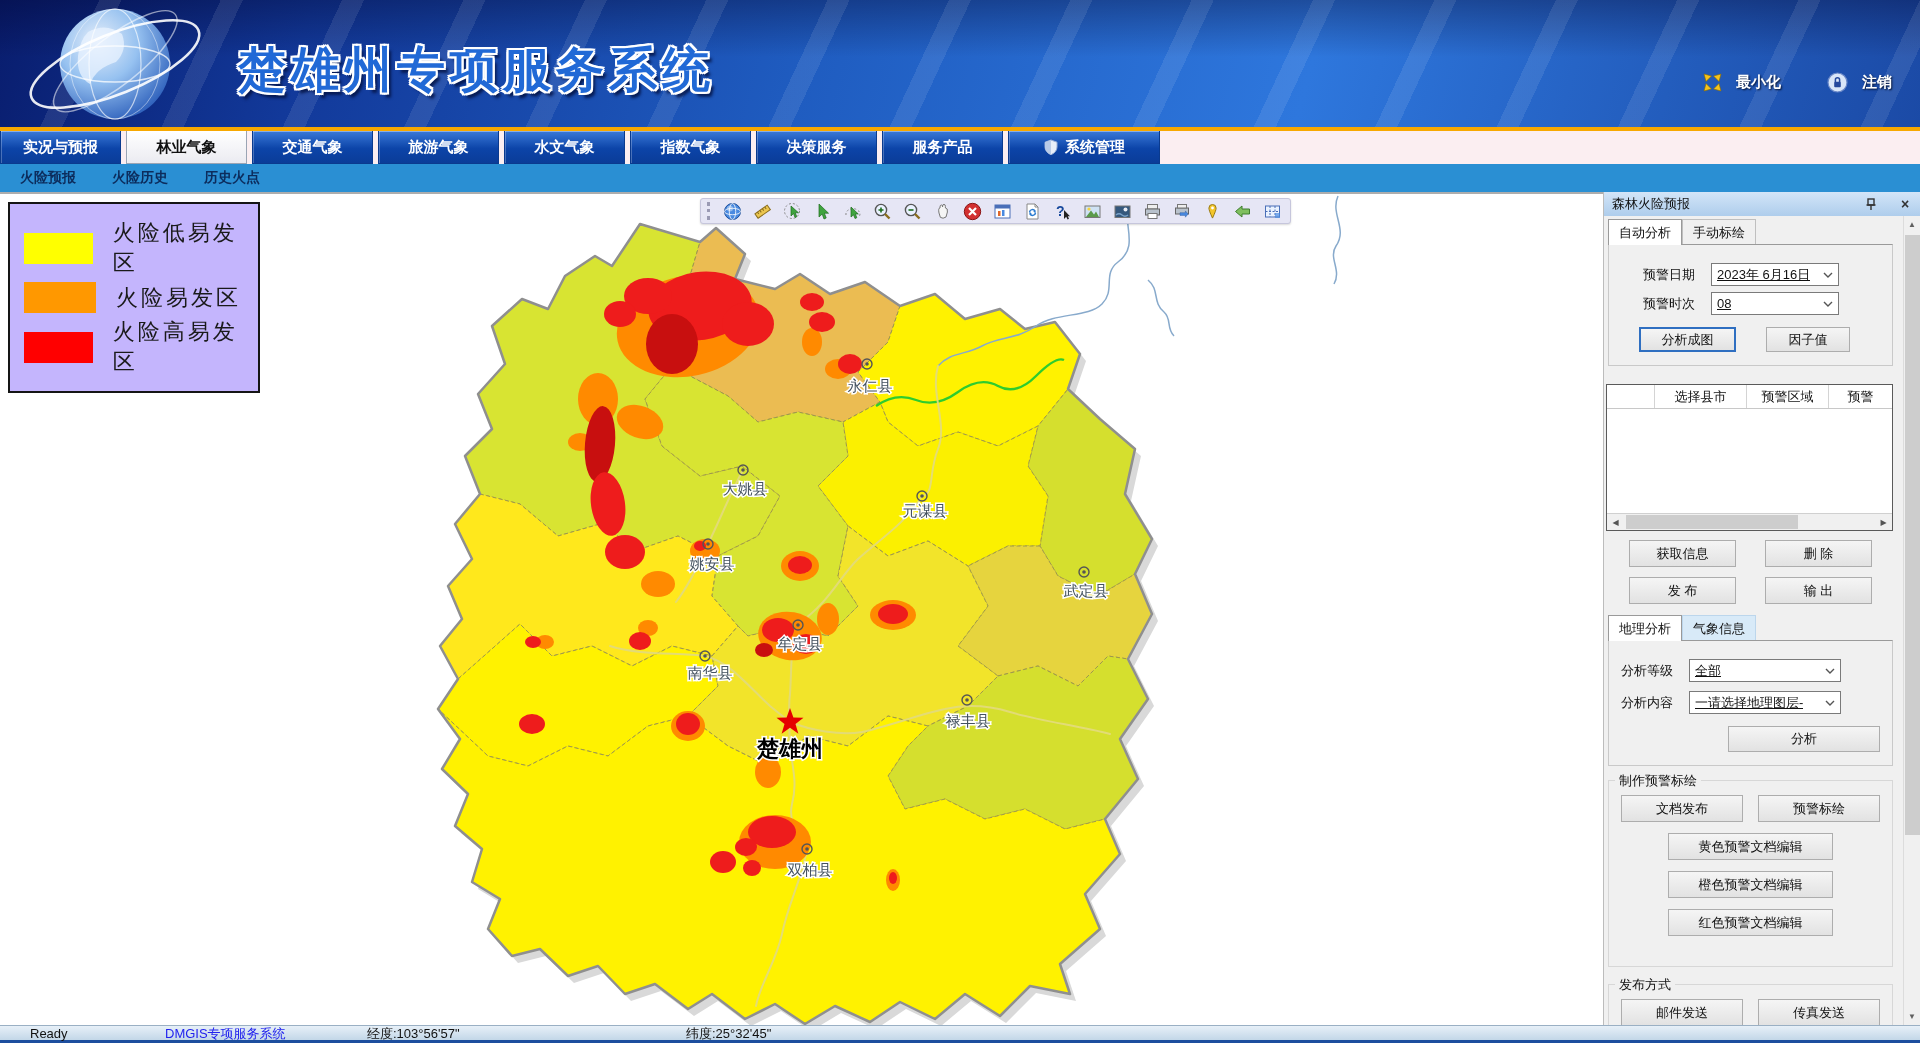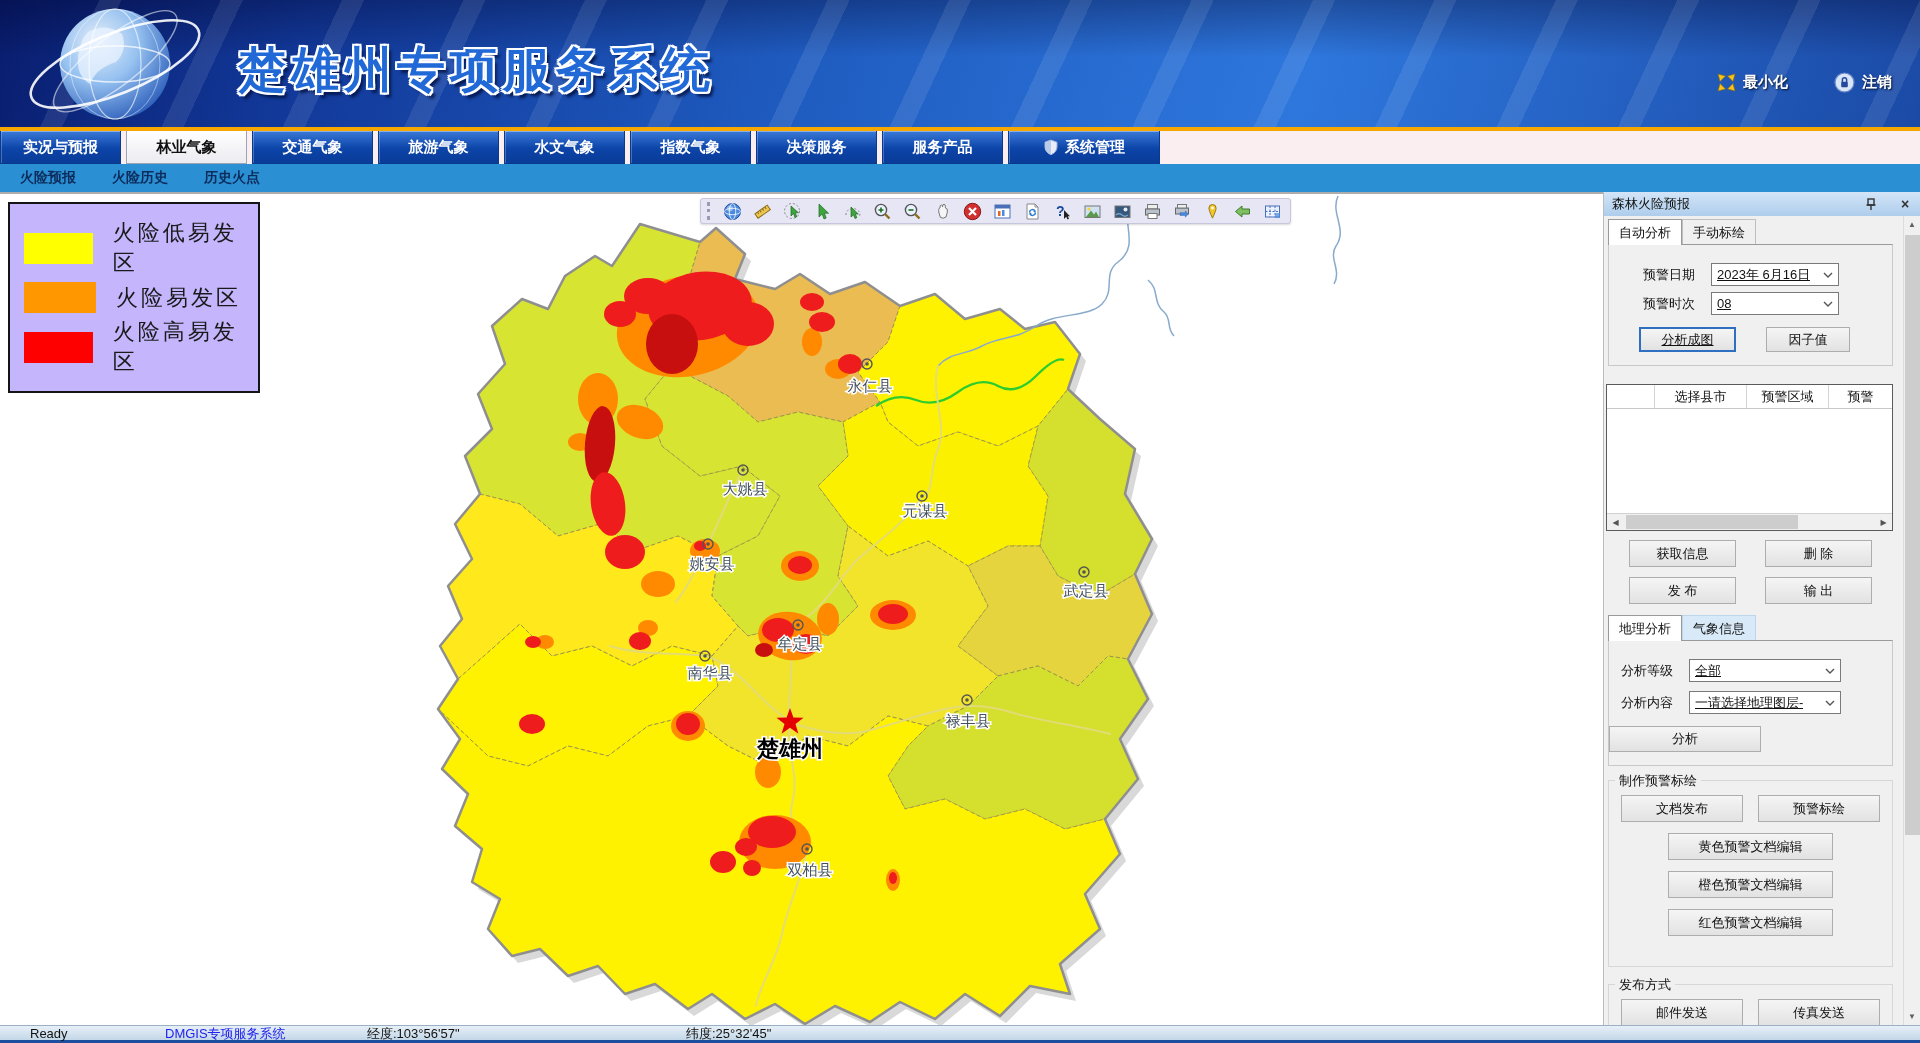--- a/index.html
+++ b/index.html
@@ -12,21 +12,21 @@
     overflow:hidden;}
   .banner:after{content:"";position:absolute;inset:0;
     background:repeating-linear-gradient(115deg,rgba(255,255,255,0) 0 90px,rgba(255,255,255,.09) 90px 110px),
                linear-gradient(180deg,rgba(0,0,40,.35),rgba(255,255,255,0) 45%);}
   .globe{position:absolute;left:18px;top:2px;z-index:2;}
   .banner-title{position:absolute;left:238px;top:38px;z-index:3;font-size:48px;font-weight:bold;
     letter-spacing:5px;color:#2169d6;
     text-shadow:-2px -2px 0 #fff,2px -2px 0 #fff,-2px 2px 0 #fff,2px 2px 0 #fff,
       -2px 0 0 #fff,2px 0 0 #fff,0 -2px 0 #fff,0 2px 0 #fff,4px 5px 3px rgba(4,18,66,.85);}
   .banner-ctl{position:absolute;right:28px;top:72px;z-index:3;display:flex;gap:46px;align-items:center;}
-  .banner-ctl .ctl{display:flex;align-items:center;gap:7px;cursor:pointer;color:#fff;
+  .banner-ctl .ctl{display:flex;align-items:center;gap:14px;cursor:pointer;color:#fff;
     font-size:15px;font-weight:bold;text-shadow:1px 1px 2px #04102e;}
   .orange-bar{height:4px;background:#F7A800;}
 
   
   .tabbar{height:33px;background:#FBEEF1;display:flex;}
   .tab{width:121px;height:33px;margin-right:5px;display:flex;align-items:center;justify-content:center;
     gap:6px;color:#fff;font-weight:bold;font-size:15px;cursor:pointer;
     background:linear-gradient(#3a79d8,#0c44a8 55%,#0a3c98);
     border:1px solid #0a3a8e;border-top:none;
     box-shadow:inset 0 1px 0 rgba(255,255,255,.4),inset 1px 0 0 rgba(255,255,255,.25);}
@@ -80,21 +80,21 @@
     padding:12px 0 13px;position:relative;z-index:1;}
   .frow{display:flex;align-items:center;margin:6px 0 0 34px;}
   .frow label{width:68px;}
   .combo{width:128px;height:23px;background:#fff;border:1px solid #7a7a7a;display:flex;align-items:center;
     justify-content:space-between;padding:0 5px;cursor:pointer;}
   .combo .val{white-space:nowrap;overflow:hidden;font-size:13px;text-decoration:underline;}
   .btnrow{display:flex;gap:30px;margin:12px 0 0 30px;}
   .wbtn{height:25px;background:linear-gradient(#f5f5f5,#e2e2e2);border:1px solid #ADADAD;
     font-size:13px;display:flex;align-items:center;justify-content:center;cursor:pointer;
     font-family:inherit;color:#111;}
-  .wbtn.primary{border:2px solid #2f6fc1;text-decoration:underline;}
+  .wbtn.primary{border:2px solid #2f6fc1;}
 
   .ptable{margin:18px 10px 0 2px;border:1px solid #5a5a5a;background:#fff;}
   .pthead{display:flex;height:24px;border-bottom:1px solid #c8c8c8;align-items:center;}
   .pthead .c{border-right:1px solid #d4d4d4;height:100%;display:flex;align-items:center;justify-content:center;}
   .ptbody{height:104px;background:#fff;}
   .hscroll{height:17px;background:#F0F0F0;border-top:1px solid #d0d0d0;position:relative;}
   .hsa{position:absolute;top:0;width:17px;height:16px;display:flex;align-items:center;justify-content:center;
     color:#555;font-size:8px;cursor:pointer;}
   .hsa.l{left:0}.hsa.r{right:0}
   .hsthumb{position:absolute;left:19px;top:1px;width:172px;height:14px;background:#CDCDCD;cursor:grab;}
@@ -543,21 +543,21 @@
         </div>
         <div class="frow" style="margin-left:12px;margin-top:9px">
           <label>分析内容</label>
           <div class="combo" style="width:152px">
             <span class="val">一请选择地理图层-</span>
             <svg width="10" height="6" viewBox="0 0 10 6">
                 <polyline points="1,1 5,5 9,1" fill="none" stroke="#555" stroke-width="1.4"></polyline>
               </svg>
           </div>
         </div>
-        <div style="display:flex;margin:12px 12px 0 0">
+        <div style="display:flex;justify-content:flex-end;margin:12px 12px 0 0">
           <button class="wbtn" style="width:152px;height:26px">分析</button>
         </div>
       </div>
 
       <div class="gbox">
         <span class="glabel">制作预警标绘</span>
         <div class="growbtns">
           <button class="wbtn">文档发布</button>
           <button class="wbtn">预警标绘</button>
         </div>

